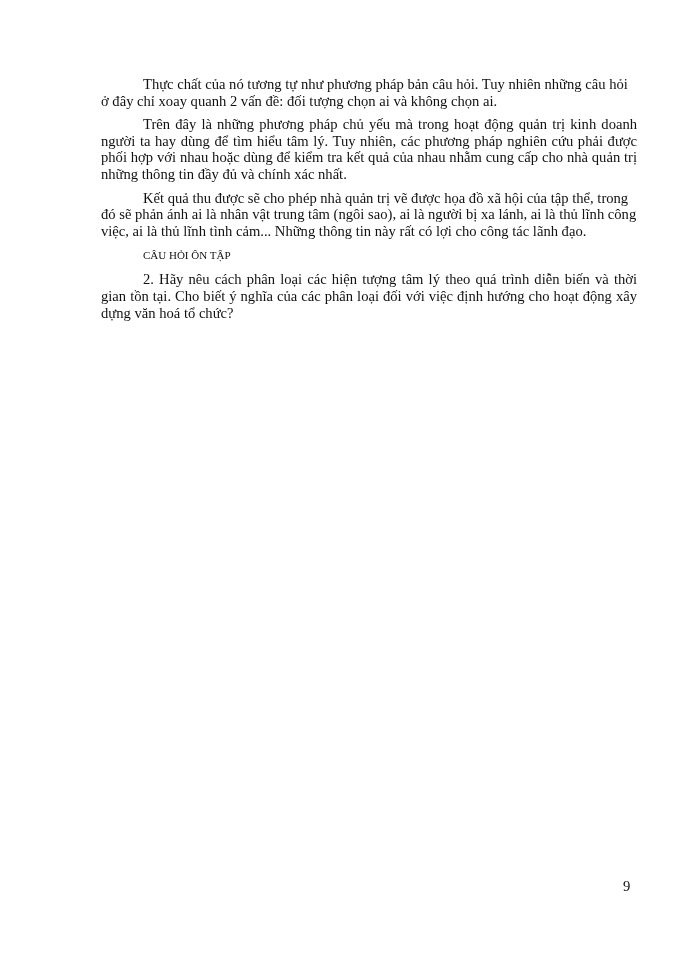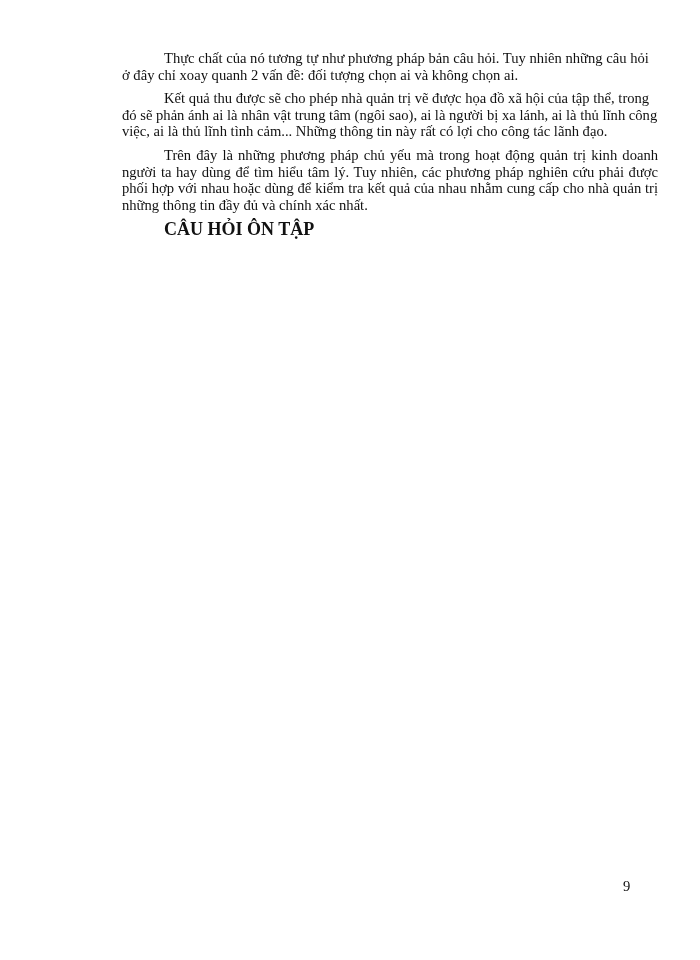--- a/index.html
+++ b/index.html
@@ -11,54 +11,54 @@
       width: 700px;
       height: 960px;
       position: relative;
       overflow: hidden;
       font-family: "Liberation Serif", "DejaVu Serif", serif;
       color: #111111;
     }
     .page {
       position: absolute;
       left: 101px;
-      top: 50px;
+      top: 76px;
       width: 536px;
-      margin-left: 21px;
     }
     .para {
       margin: 0 0 7px 0;
       font-size: 14.6px;
       line-height: 16.6px;
       text-align: justify;
       text-indent: 42px;
     }
     .para.left {
       text-align: left;
     }
     .heading {
       margin: 0 0 7px 0;
-      font-size: 18px;
+      font-size: 11px;
       line-height: 18px;
-      font-weight: bold;
+      font-weight: normal;
       text-indent: 42px;
     }
     .page-number {
       position: absolute;
       left: 623px;
       top: 878px;
       font-size: 14.6px;
       line-height: 16px;
     }
   </style>
 </head>
 <body>
 
 <div class="page">
   <p class="para left">Thực chất của nó tương tự như phương pháp bản câu hỏi. Tuy nhiên những câu hỏi ở đây chỉ xoay quanh 2 vấn đề: đối tượng chọn ai và không chọn ai.</p>
+  <p class="para">Trên đây là những phương pháp chủ yếu mà trong hoạt động quản trị kinh doanh người ta hay dùng để tìm hiểu tâm lý. Tuy nhiên, các phương pháp nghiên cứu phải được phối hợp với nhau hoặc dùng để kiểm tra kết quả của nhau nhằm cung cấp cho nhà quản trị những thông tin đầy đủ và chính xác nhất.</p>
   <p class="para left">Kết quả thu được sẽ cho phép nhà quản trị vẽ được họa đồ xã hội của tập thể, trong đó sẽ phản ánh ai là nhân vật trung tâm (ngôi sao), ai là người bị xa lánh, ai là thủ lĩnh công việc, ai là thủ lĩnh tình cảm... Những thông tin này rất có lợi cho công tác lãnh đạo.</p>
-  <p class="para">Trên đây là những phương pháp chủ yếu mà trong hoạt động quản trị kinh doanh người ta hay dùng để tìm hiểu tâm lý. Tuy nhiên, các phương pháp nghiên cứu phải được phối hợp với nhau hoặc dùng để kiểm tra kết quả của nhau nhằm cung cấp cho nhà quản trị những thông tin đầy đủ và chính xác nhất.</p>
 
   <h2 class="heading">CÂU HỎI ÔN TẬP</h2>
 
+  <p class="para">2. Hãy nêu cách phân loại các hiện tượng tâm lý theo quá trình diễn biến và thời gian tồn tại. Cho biết ý nghĩa của các phân loại đối với việc định hướng cho hoạt động xây dựng văn hoá tổ chức?</p>
 </div>
 
 <div class="page-number">9</div>
 
 </body></html>

